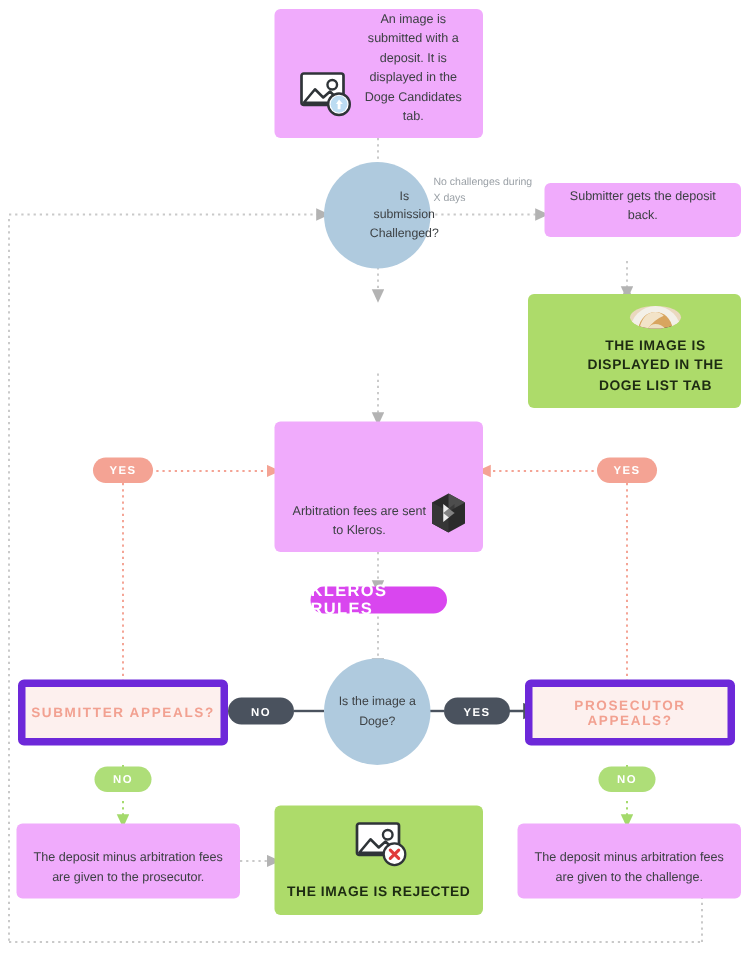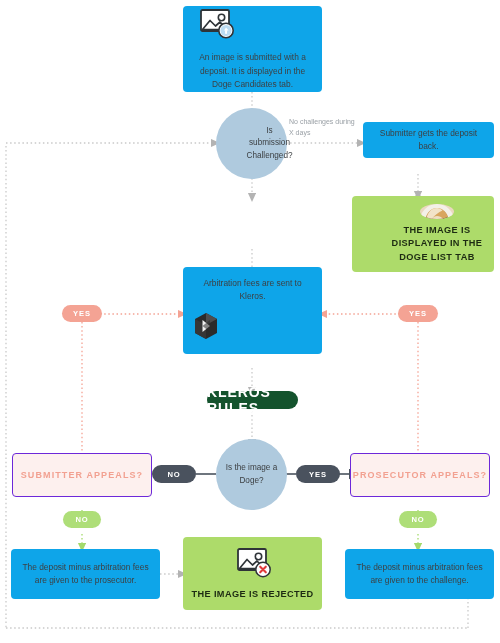--- a/index.html
+++ b/index.html
@@ -4,42 +4,42 @@
 <style>
   html,body{margin:0;padding:0;background:#ffffff;}
   body{width:500px;height:643px;position:relative;overflow:hidden;
        font-family:"Liberation Sans","DejaVu Sans",sans-serif;
        -webkit-font-smoothing:antialiased;}
   #stage{position:absolute;left:0;top:0;width:500px;height:643px;}
   svg.links{position:absolute;left:0;top:0;width:500px;height:643px;pointer-events:none;}
 
   .node{position:absolute;box-sizing:border-box;}
 
-  .gbox{background:#0ea5e9;border-radius:4px;display:flex;flex-direction:column;
-        align-items:flex-start;justify-content:center;text-align:center;
+  .gbox{background:#f0abfc;border-radius:4px;display:flex;flex-direction:row;
+        align-items:flex-end;justify-content:center;text-align:center;
         color:#3d4144;font-size:8.4px;line-height:1.55;padding:8px 10px;}
   .greenbox{background:#addb6a;border-radius:4px;display:flex;flex-direction:column;
         align-items:center;justify-content:center;text-align:center;
         color:#1d2b12;font-size:9.2px;font-weight:bold;letter-spacing:.4px;
         line-height:1.45;padding:8px 8px;}
 
   .circle{border-radius:50%;background:#afcade;display:flex;align-items:center;
           justify-content:center;text-align:center;color:#3d4144;
           font-size:8.2px;line-height:1.5;}
 
-  .appealbox{background:#fdf0ee;border:1px solid #6d28d9;border-radius:4px;
+  .appealbox{background:#fdf0ee;border:5px solid #6d28d9;border-radius:4px;
              display:flex;align-items:center;justify-content:center;text-align:center;
              color:#f2a191;font-size:9px;font-weight:bold;letter-spacing:1.1px;}
 
   .pill{position:absolute;border-radius:999px;display:flex;align-items:center;
         justify-content:center;color:#ffffff;font-weight:bold;letter-spacing:.9px;}
   .pill-salmon{background:#f4a394;font-size:7.6px;}
   .pill-green{background:#aede78;font-size:7.6px;}
   .pill-dark{background:#4a525e;font-size:7.6px;}
-  .pill-rules{background:#14532d;font-size:14px;letter-spacing:.9px;}
+  .pill-rules{background:#d946ef;font-size:11px;letter-spacing:.9px;}
 
   .edgelabel{position:absolute;color:#9aa0a6;font-size:7px;line-height:1.5;
              text-align:left;}
 
   .ico{display:block;}
   .doge{width:34px;height:34px;border-radius:50%;overflow:hidden;position:relative;
         background:#ead8bf;margin-bottom:5px;}
 </style>
 </head>
 <body>
@@ -144,21 +144,21 @@
         <ellipse cx="13" cy="18" rx="1.5" ry="1.9" fill="#3a2a16"></ellipse>
         <ellipse cx="21.5" cy="18" rx="1.5" ry="1.9" fill="#3a2a16"></ellipse>
         <ellipse cx="17.2" cy="24" rx="3.1" ry="2.4" fill="#40301c"></ellipse>
         <path d="M14.5,26.5 C15.5,28.5 19,28.5 20,26.5 L20,29 L14.5,29 Z" fill="#ffffff"></path>
       </svg>
     </span>
     <span>THE IMAGE IS DISPLAYED IN THE DOGE LIST TAB</span>
   </div>
 
 
-  <div class="node gbox" style="left:183px;top:267px;width:139px;height:87px;">
+  <div class="node gbox" style="left:183px;top:281px;width:139px;height:87px;">
     <span>Arbitration fees are sent to Kleros.</span>
     <span class="ico" style="margin-top:8px;">
       <svg width="26" height="28" viewBox="0 0 26 28">
         <path d="M13,1 L24,7 L24,21 L13,27 L2,21 L2,7 Z" fill="#2b2b2b"></path>
         <path d="M13,1 L24,7 L13,13 Z" fill="#4d4d4d"></path>
         <path d="M2,7 L13,13 L13,27 L2,21 Z" fill="#363636"></path>
         <path d="M9.5,8 L9.5,20 L17,14 Z" fill="#ffffff" opacity="0.92"></path>
         <path d="M9.5,14 L17,20 L17,8 Z" fill="#2b2b2b" opacity="0.55"></path>
       </svg>
     </span>

